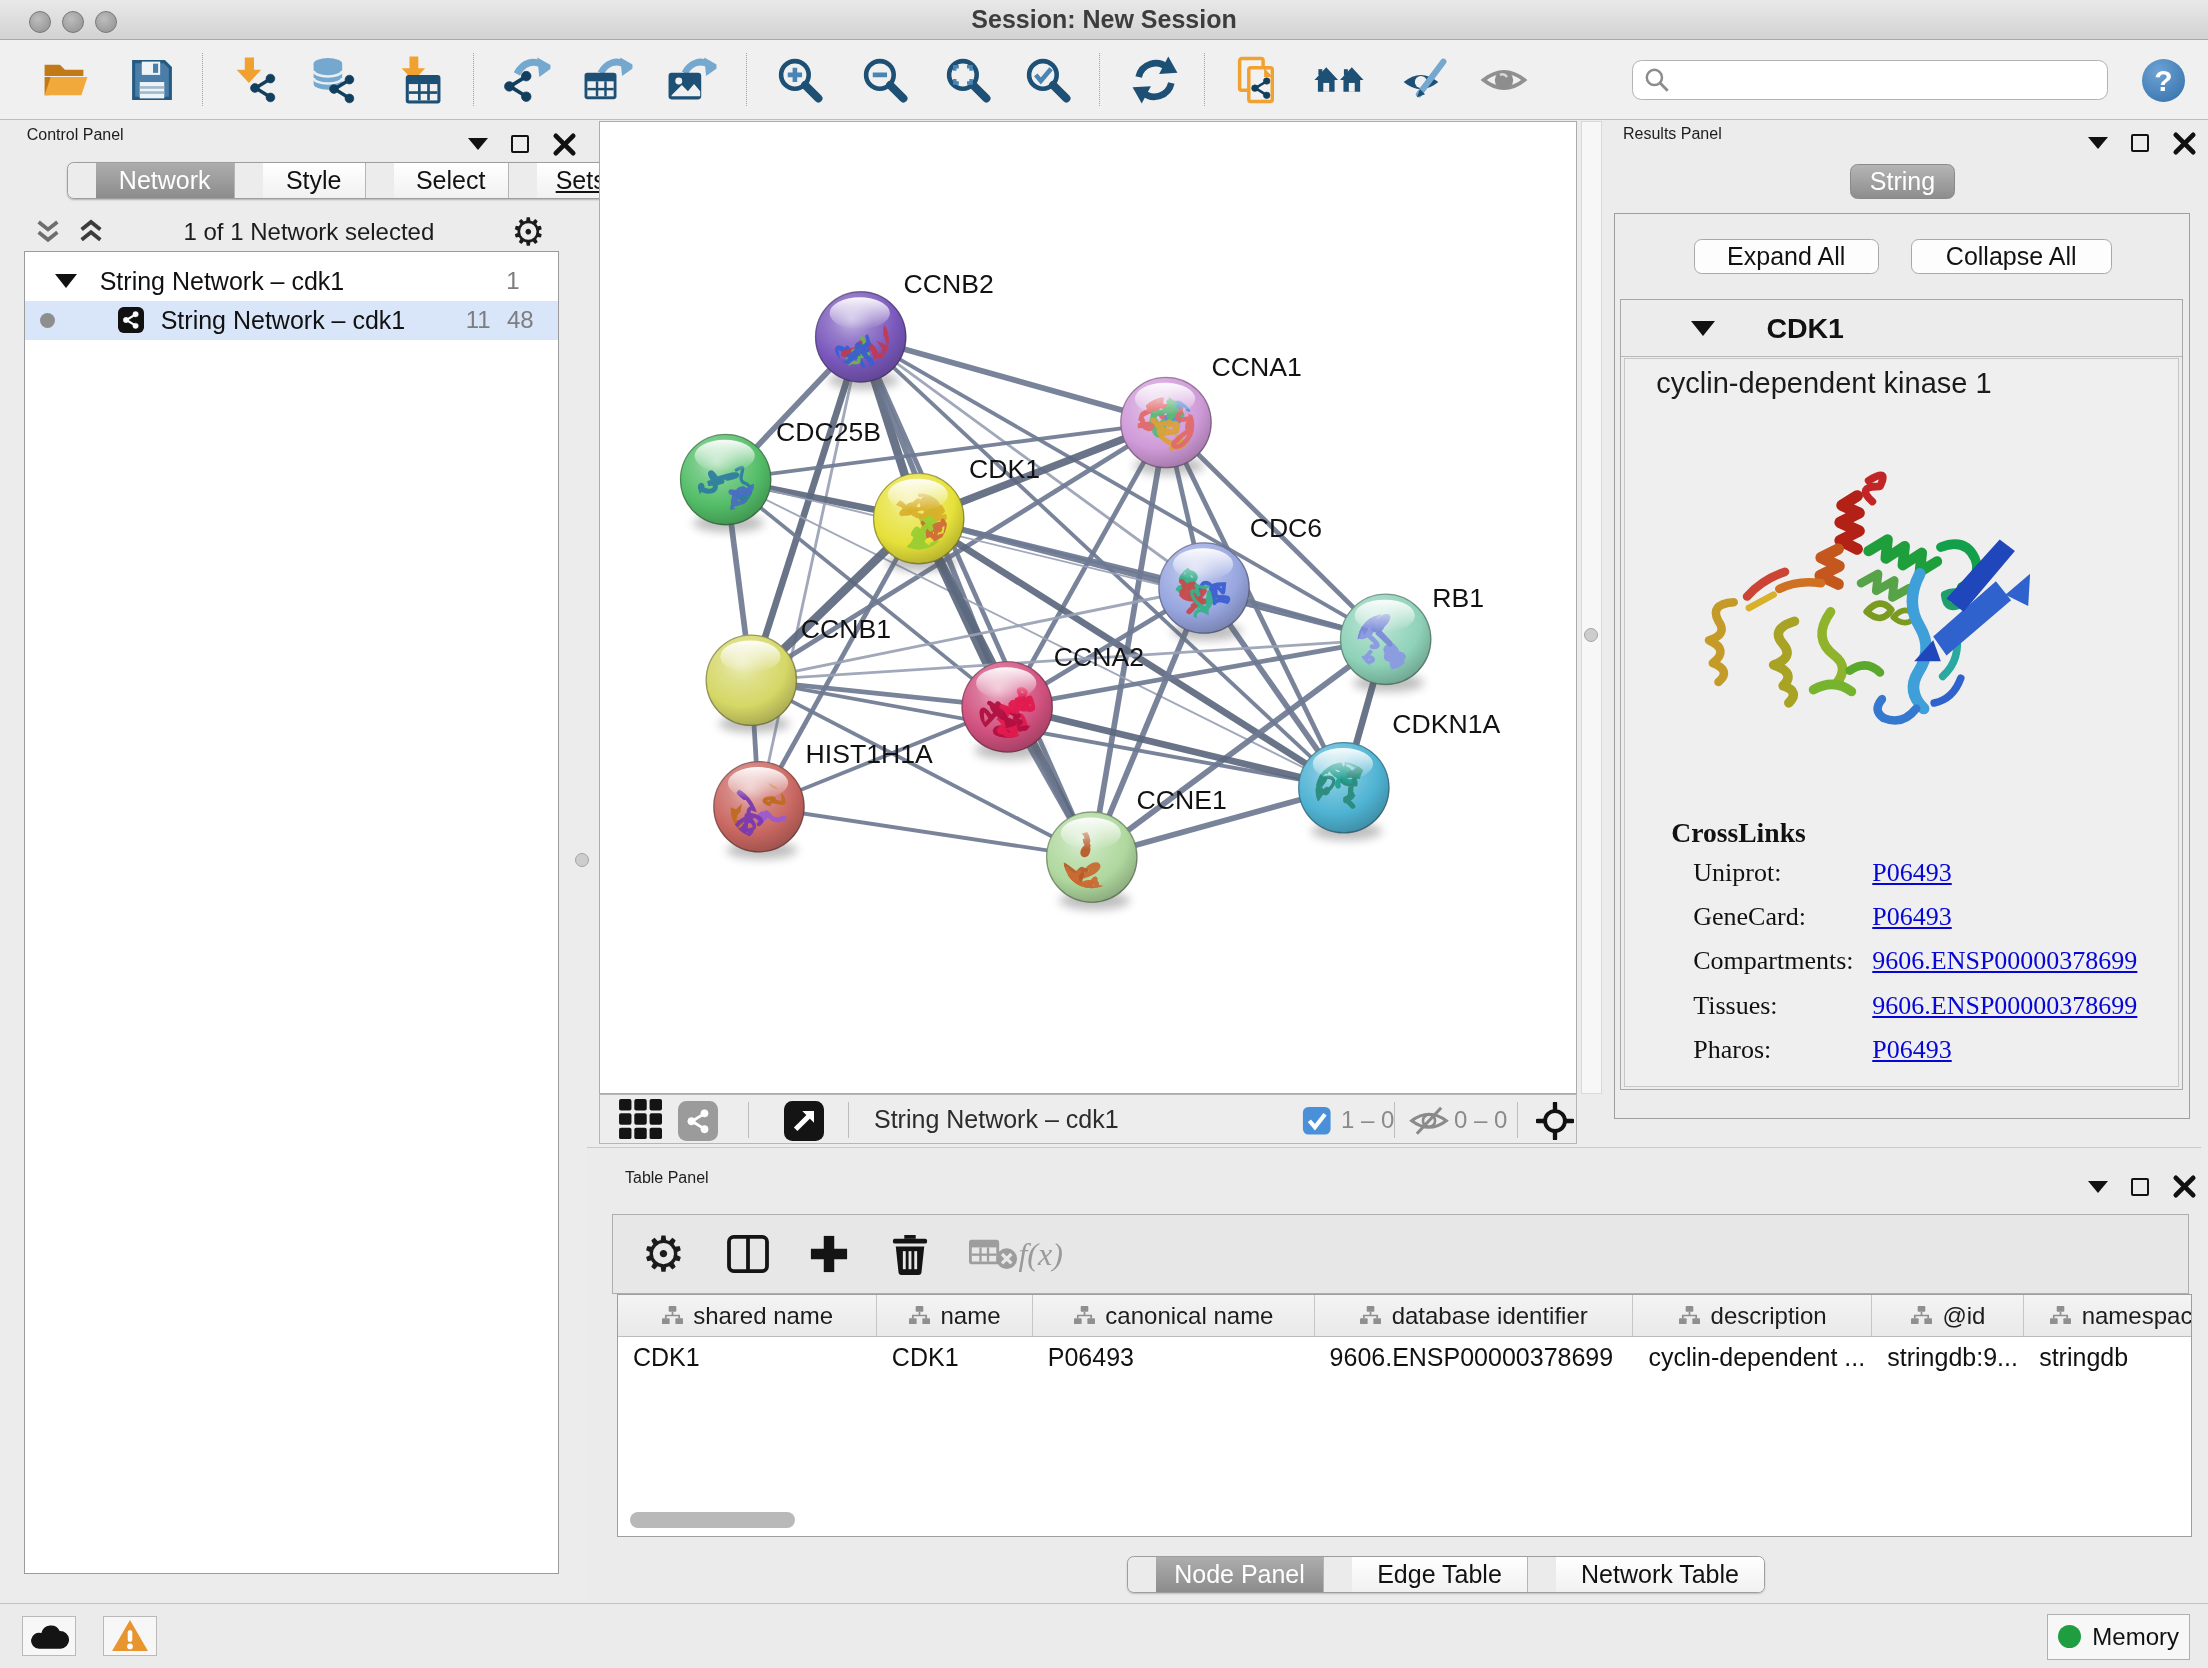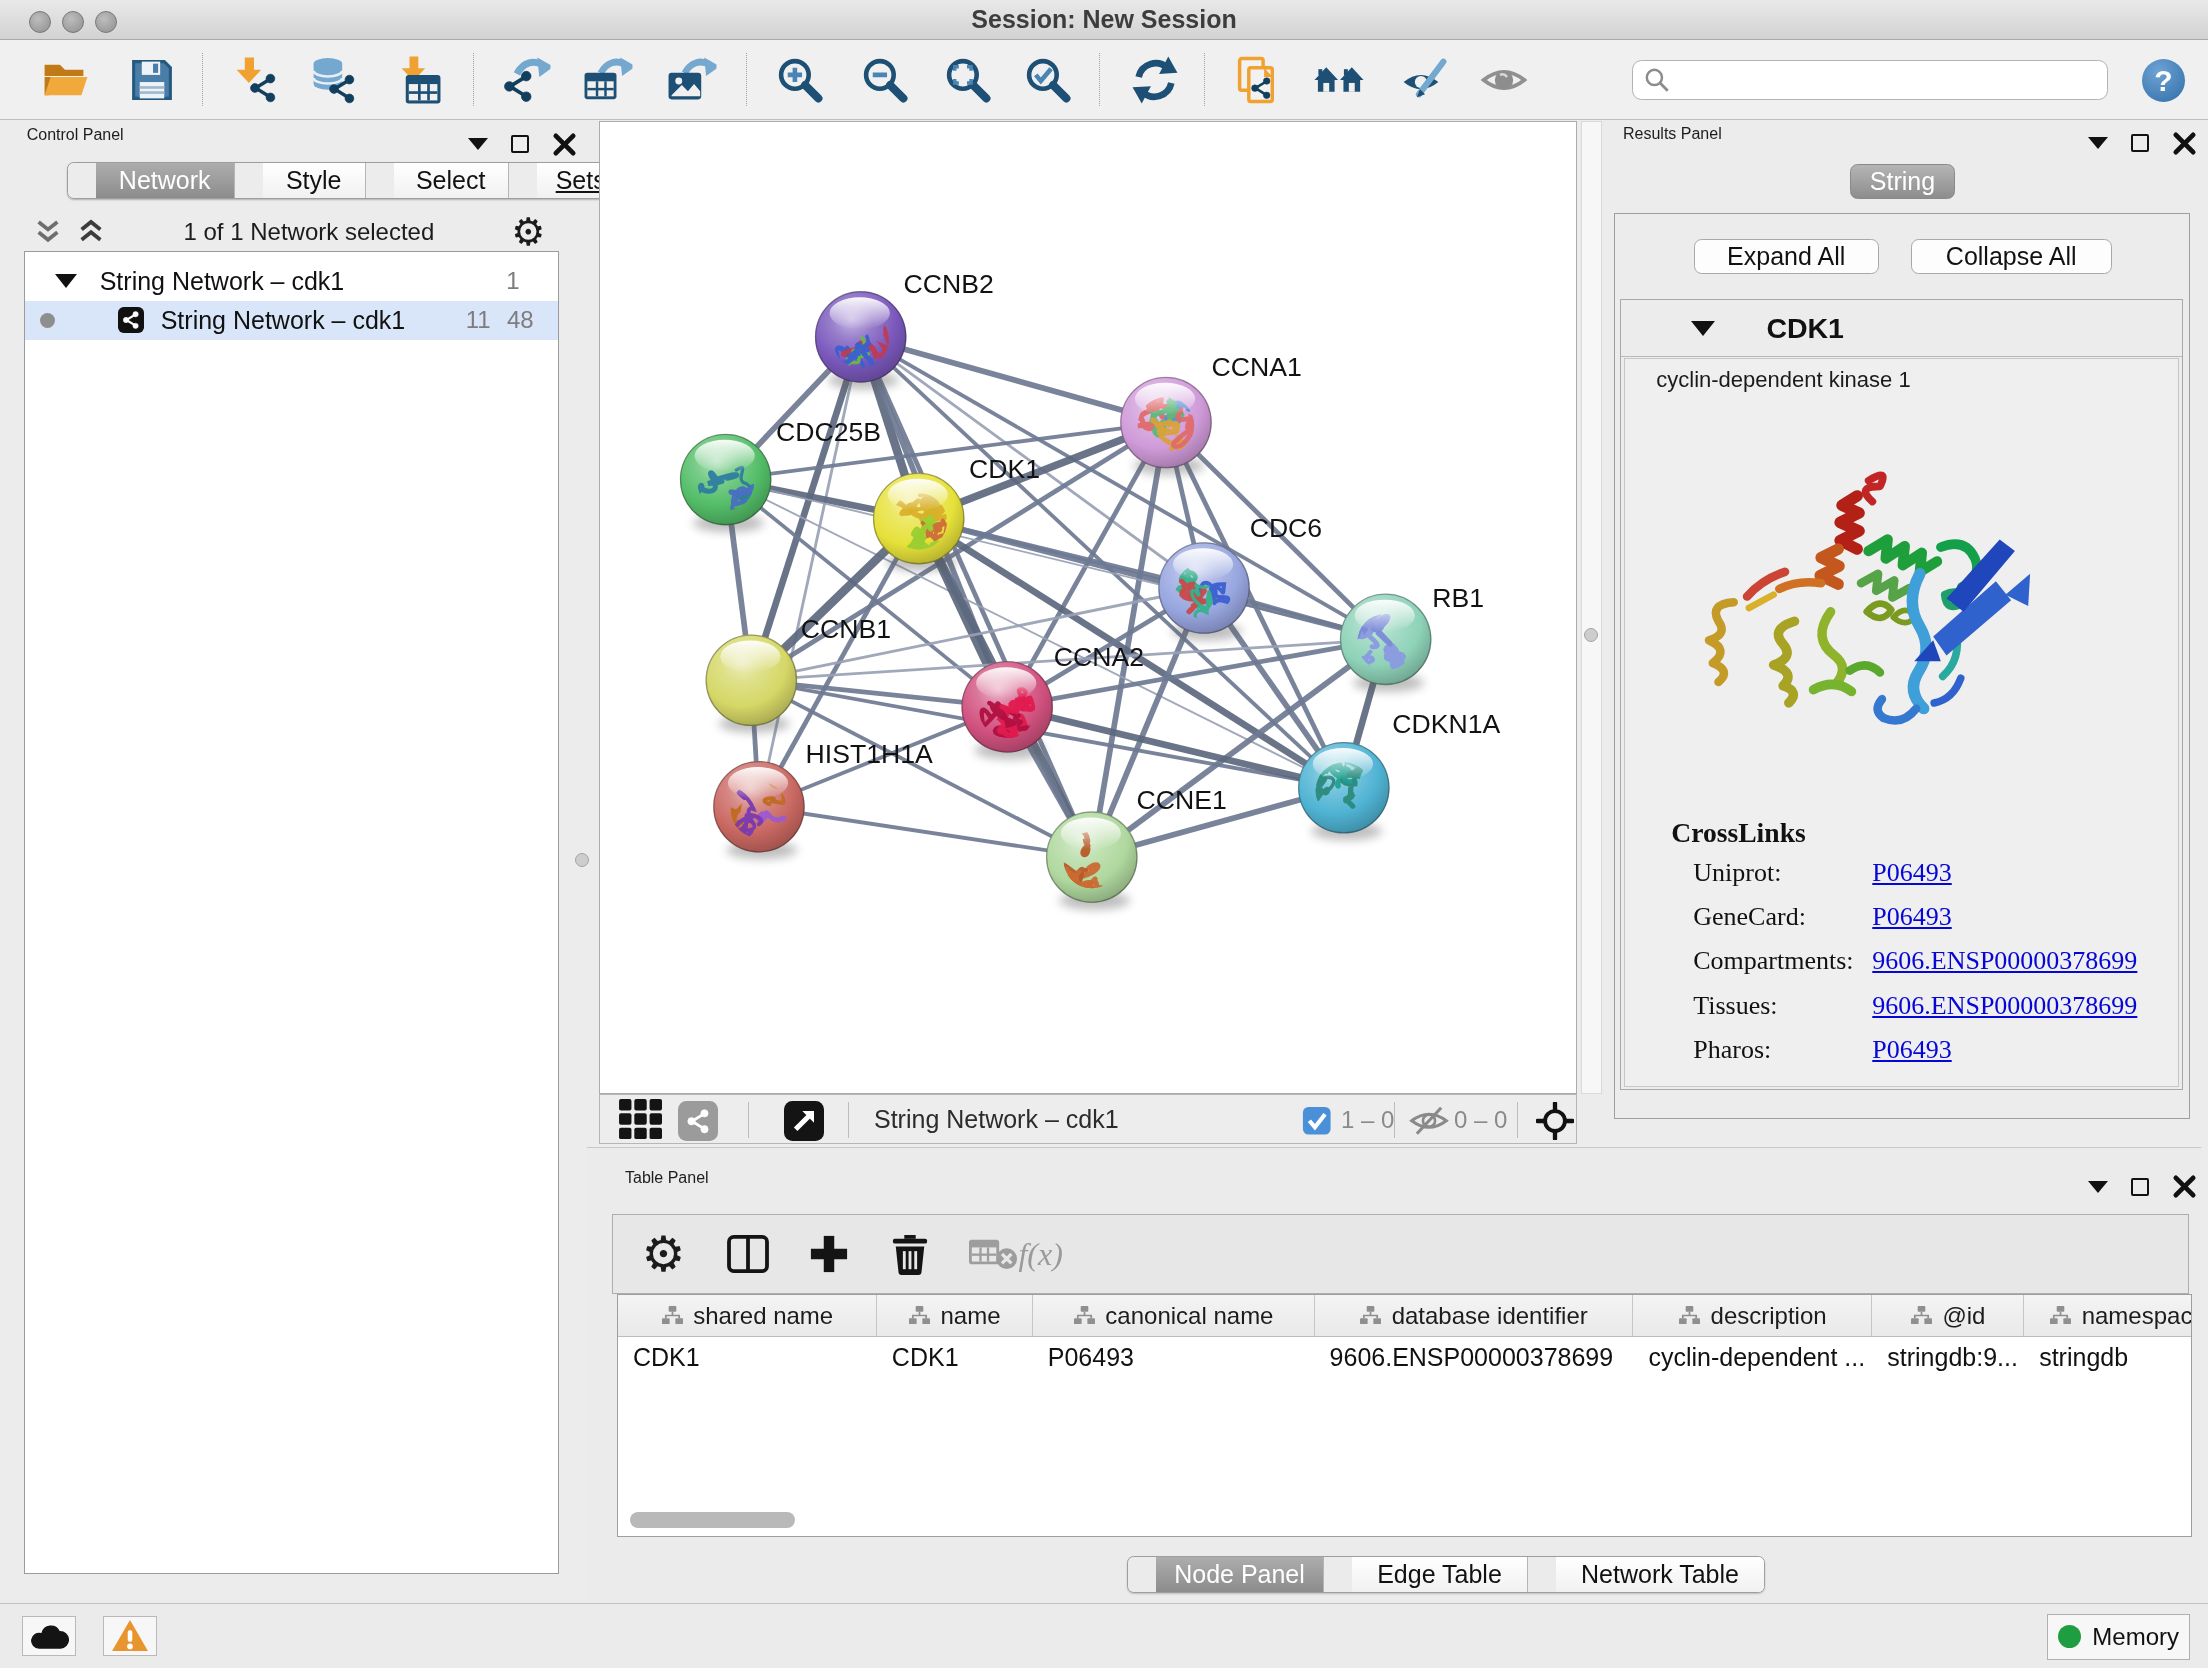--- a/index.html
+++ b/index.html
@@ -62,21 +62,21 @@
   #results { left:1607px; top:120px; width:593px; height:1004px; }
   #rp-tab { position:absolute; left:243px; top:44px; width:105px; height:35px; border-radius:7.6px;
     background:linear-gradient(#b5b5b5,#8d8d8d); color:#fff; font-size:25px; display:flex; align-items:center; justify-content:center;
     border:1px solid #8a8a8a; }
   #rp-outer { position:absolute; left:6.7px; top:93px; width:576px; height:906px; background:#ececec; border:1px solid #9e9e9e; }
   .rp-btn { position:absolute; top:25px; height:35px; background:#fdfdfd; border:1px solid #a8a8a8; border-radius:7.6px;
     font-size:25px; color:#111; display:flex; align-items:center; justify-content:center; }
   #rp-section { position:absolute; left:5.7px; top:85px; width:563px; height:791px; border:1px solid #a8a8a8; background:#ececec; }
   #rp-sec-head { position:relative; height:57px; border-bottom:1px solid #b8b8b8; display:flex; align-items:center; }
   #rp-content { position:absolute; left:2.9px; top:58px; width:555px; height:729px; background:#efefef; border:1px solid #c6c6c6; overflow:hidden; }
-  #rp-desc { position:absolute; left:31px; top:7.6px; font-size:22px; color:#1b1b1b; }
+  #rp-desc { position:absolute; left:31px; top:7.6px; font-size:29px; color:#1b1b1b; }
   #crosslinks { position:absolute; left:46px; top:458px; font-family:"Liberation Serif", serif; }
   #cl-title { font-size:27.6px; font-weight:700; color:#111; }
   .cl-row { position:absolute; left:22px; width:495px; height:45px; font-size:26px; color:#111; }
   .cl-label { position:absolute; left:0; }
   .cl-link { position:absolute; left:179px; color:#0606d6; text-decoration:underline; }
 
   
   #tablepanel { left:587px; top:1147px; width:1614px; height:456px; background:#ebebeb; border-top:1px solid #c9c9c9; }
   #tp-toolbar { position:absolute; left:25px; top:66px; width:1577px; height:80px; background:#e7e7e7; border:1px solid #aeaeae;
     display:flex; align-items:center; }

